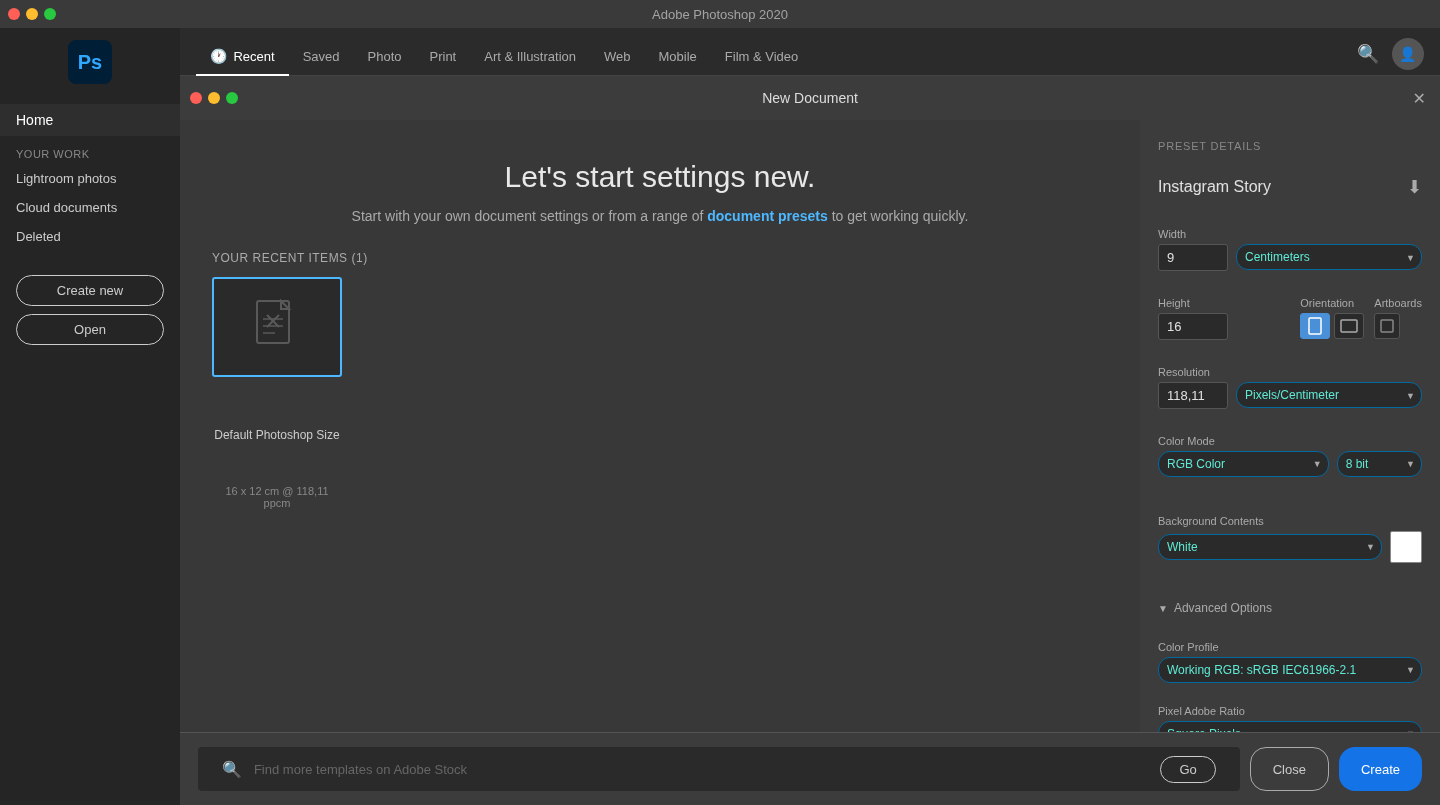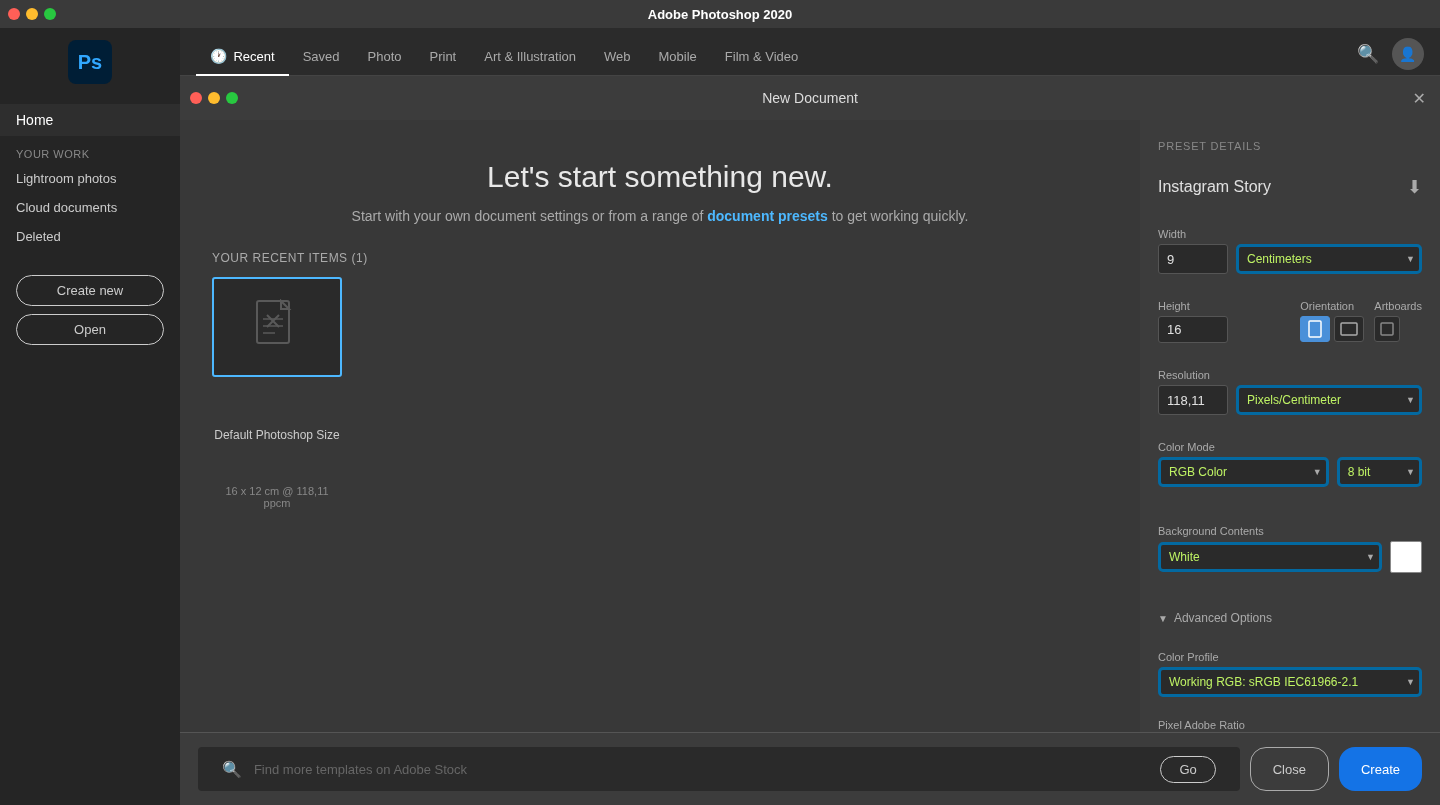--- a/index.html
+++ b/index.html
@@ -16,23 +16,22 @@
     .title-bar {
       width: 100%;
       height: 28px;
       background: #3a3a3a;
       display: flex;
       align-items: center;
       justify-content: center;
       position: relative;
     }
     .title-bar-title {
-      color: #ffffff;
-      font-size: 13px;
-      font-weight: bold;
+      color: #a3a3a3;
+      font-size: 13px;
     }
     .traffic-lights {
       position: absolute;
       left: 8px;
       display: flex;
       gap: 6px;
       align-items: center;
     }
     .traffic-light {
       width: 12px;
@@ -418,23 +417,23 @@
       right: 7px;
       top: 50%;
       transform: translateY(-50%);
       color: #aaa;
       font-size: 9px;
       pointer-events: none;
     }
     .select-wrapper select {
       width: 100%;
       background: #2a2a2a;
-      border: 3px solid #0369a1;
-      border-radius: 5px;
-      color: #bef264;
+      border: 1px solid #0369a1;
+      border-radius: 12px;
+      color: #5eead4;
       font-size: 12px;
       padding: 5px 22px 5px 8px;
       outline: none;
       appearance: none;
       -webkit-appearance: none;
       cursor: pointer;
     }
     .orient-btns {
       display: flex;
       gap: 4px;
@@ -624,21 +623,21 @@
             <div class="traffic-light tl-green"></div>
           </div>
           <span class="modal-title">New Document</span>
           <button class="modal-close">✕</button>
         </div>
 
         <div class="modal-body">
 
           <div class="modal-left">
             <div class="modal-hero-text">
-              <div class="modal-hero-title">Let's start something new.</div>
+              <div class="modal-hero-title">Let's start settings new.</div>
               <div class="modal-hero-sub">
                 <span>Start with your own document settings or from a range of</span>
                 <a class="modal-hero-link">document presets</a>
                 <span>to get working quickly.</span>
               </div>
             </div>
 
             <div class="recent-items-label">YOUR RECENT ITEMS  (1)</div>
             <div class="recent-grid">
               <div class="recent-item">

